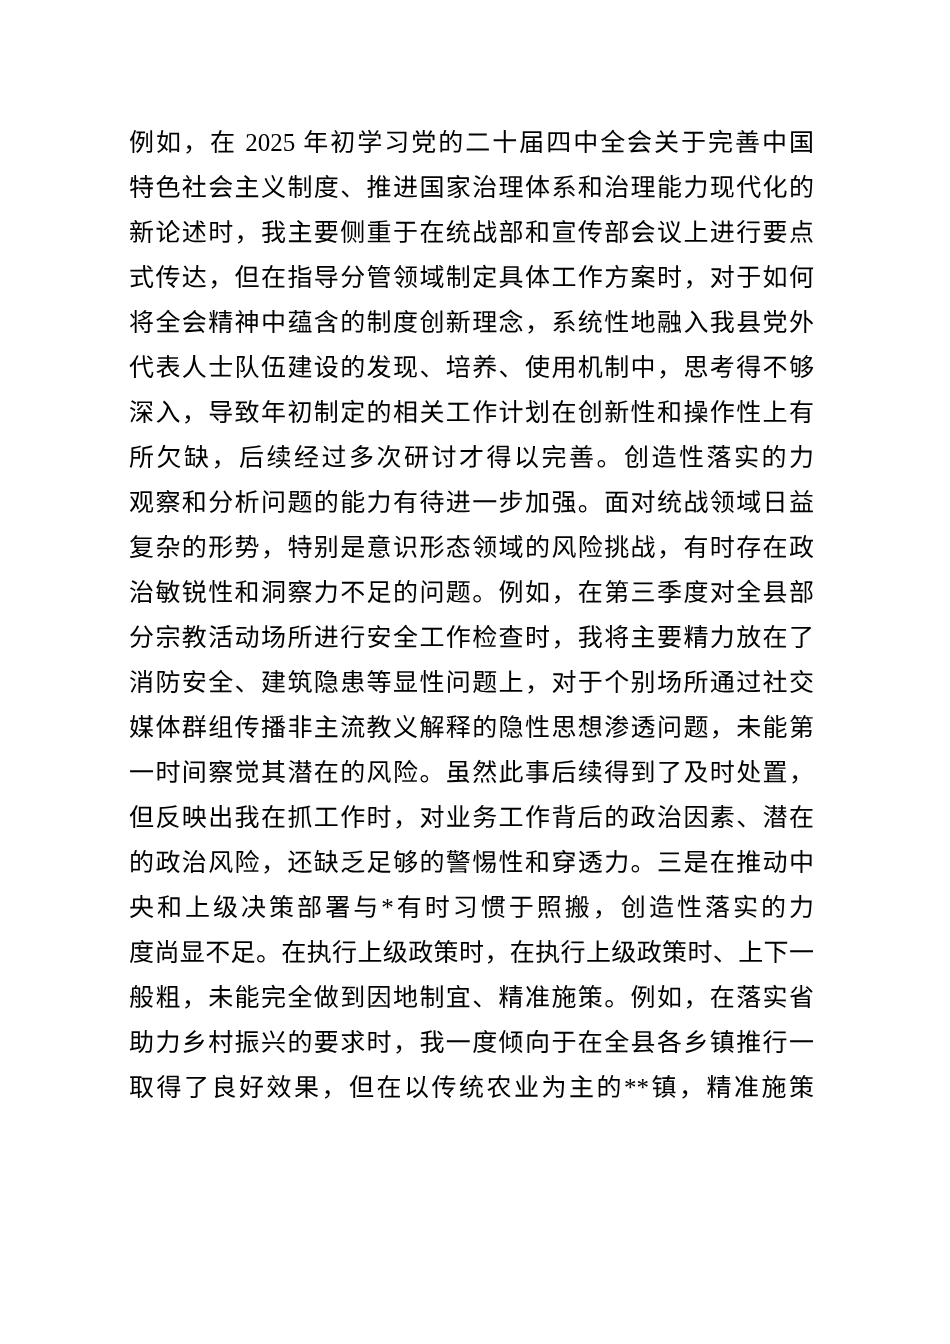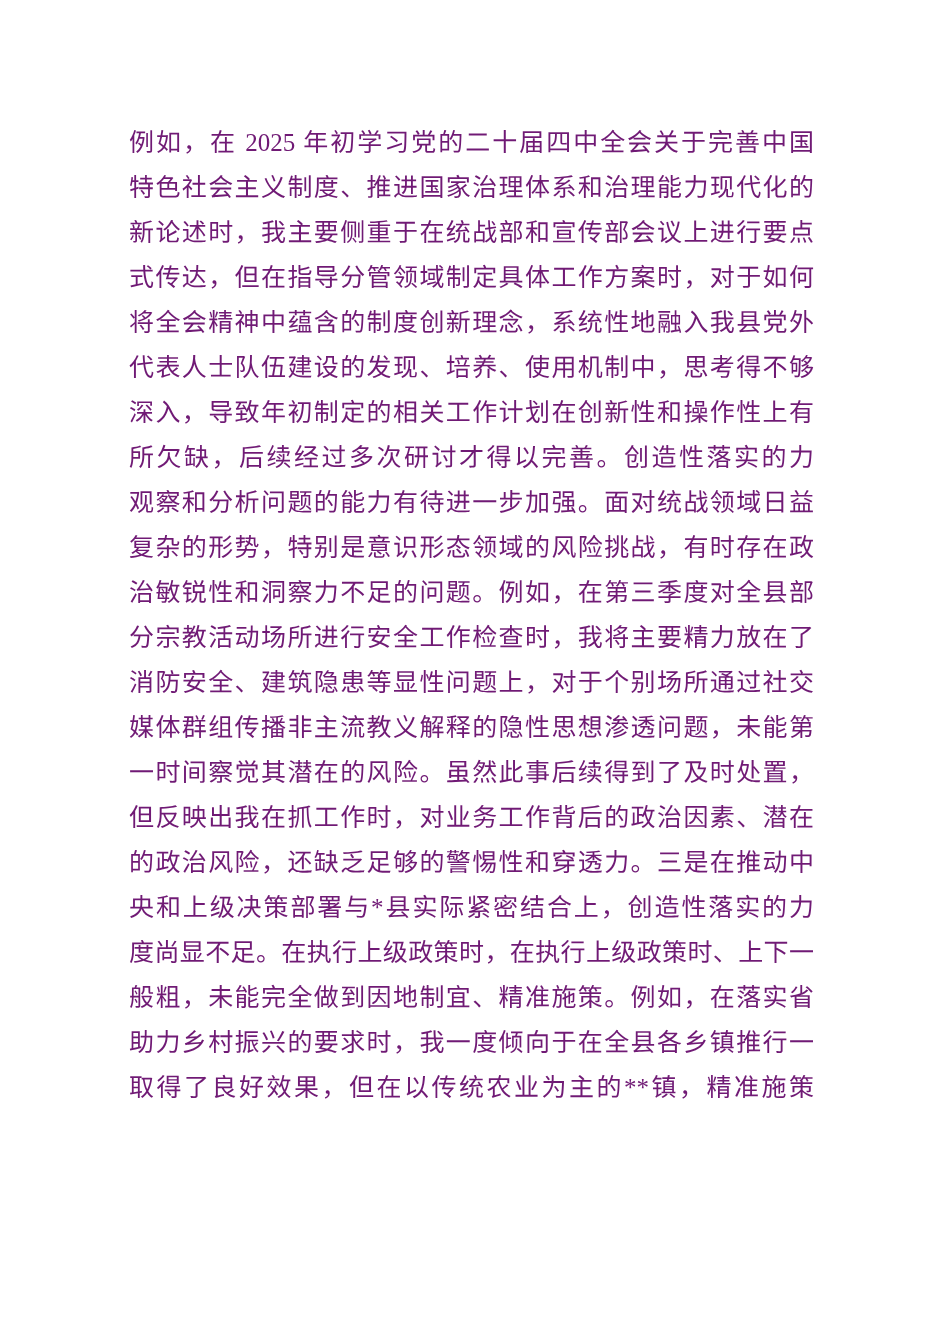--- a/index.html
+++ b/index.html
@@ -19,21 +19,21 @@
   .text-block {
     position: absolute;
     left: 129px;
     top: 120px;
     width: 685px;
   }
   .doc-line {
     font-size: 25px;
     line-height: 45px;
     height: 45px;
-    color: #701a75;
+    color: #000000;
     font-weight: 400;
     letter-spacing: 0;
     white-space: pre;           
     text-align: justify;
     text-align-last: justify;   
     text-justify: inter-character;
     overflow: visible;
   }
 </style>
 </head>
@@ -69,21 +69,21 @@
       <div class="doc-line">消防安全、建筑隐患等显性问题上，对于个别场所通过社交</div>
 
       <div class="doc-line">媒体群组传播非主流教义解释的隐性思想渗透问题，未能第</div>
 
       <div class="doc-line">一时间察觉其潜在的风险。虽然此事后续得到了及时处置，</div>
 
       <div class="doc-line">但反映出我在抓工作时，对业务工作背后的政治因素、潜在</div>
 
       <div class="doc-line">的政治风险，还缺乏足够的警惕性和穿透力。三是在推动中</div>
 
-      <div class="doc-line">央和上级决策部署与*县实际紧密结合上，创造性落实的力</div>
+      <div class="doc-line">央和上级决策部署与*有时习惯于照搬，创造性落实的力</div>
 
       <div class="doc-line">度尚显不足。在执行上级政策时，在执行上级政策时、上下一</div>
 
       <div class="doc-line">般粗，未能完全做到因地制宜、精准施策。例如，在落实省</div>
 
 
       <div class="doc-line">助力乡村振兴的要求时，我一度倾向于在全县各乡镇推行一</div>
 
 
       <div class="doc-line">取得了良好效果，但在以传统农业为主的**镇，精准施策</div>

